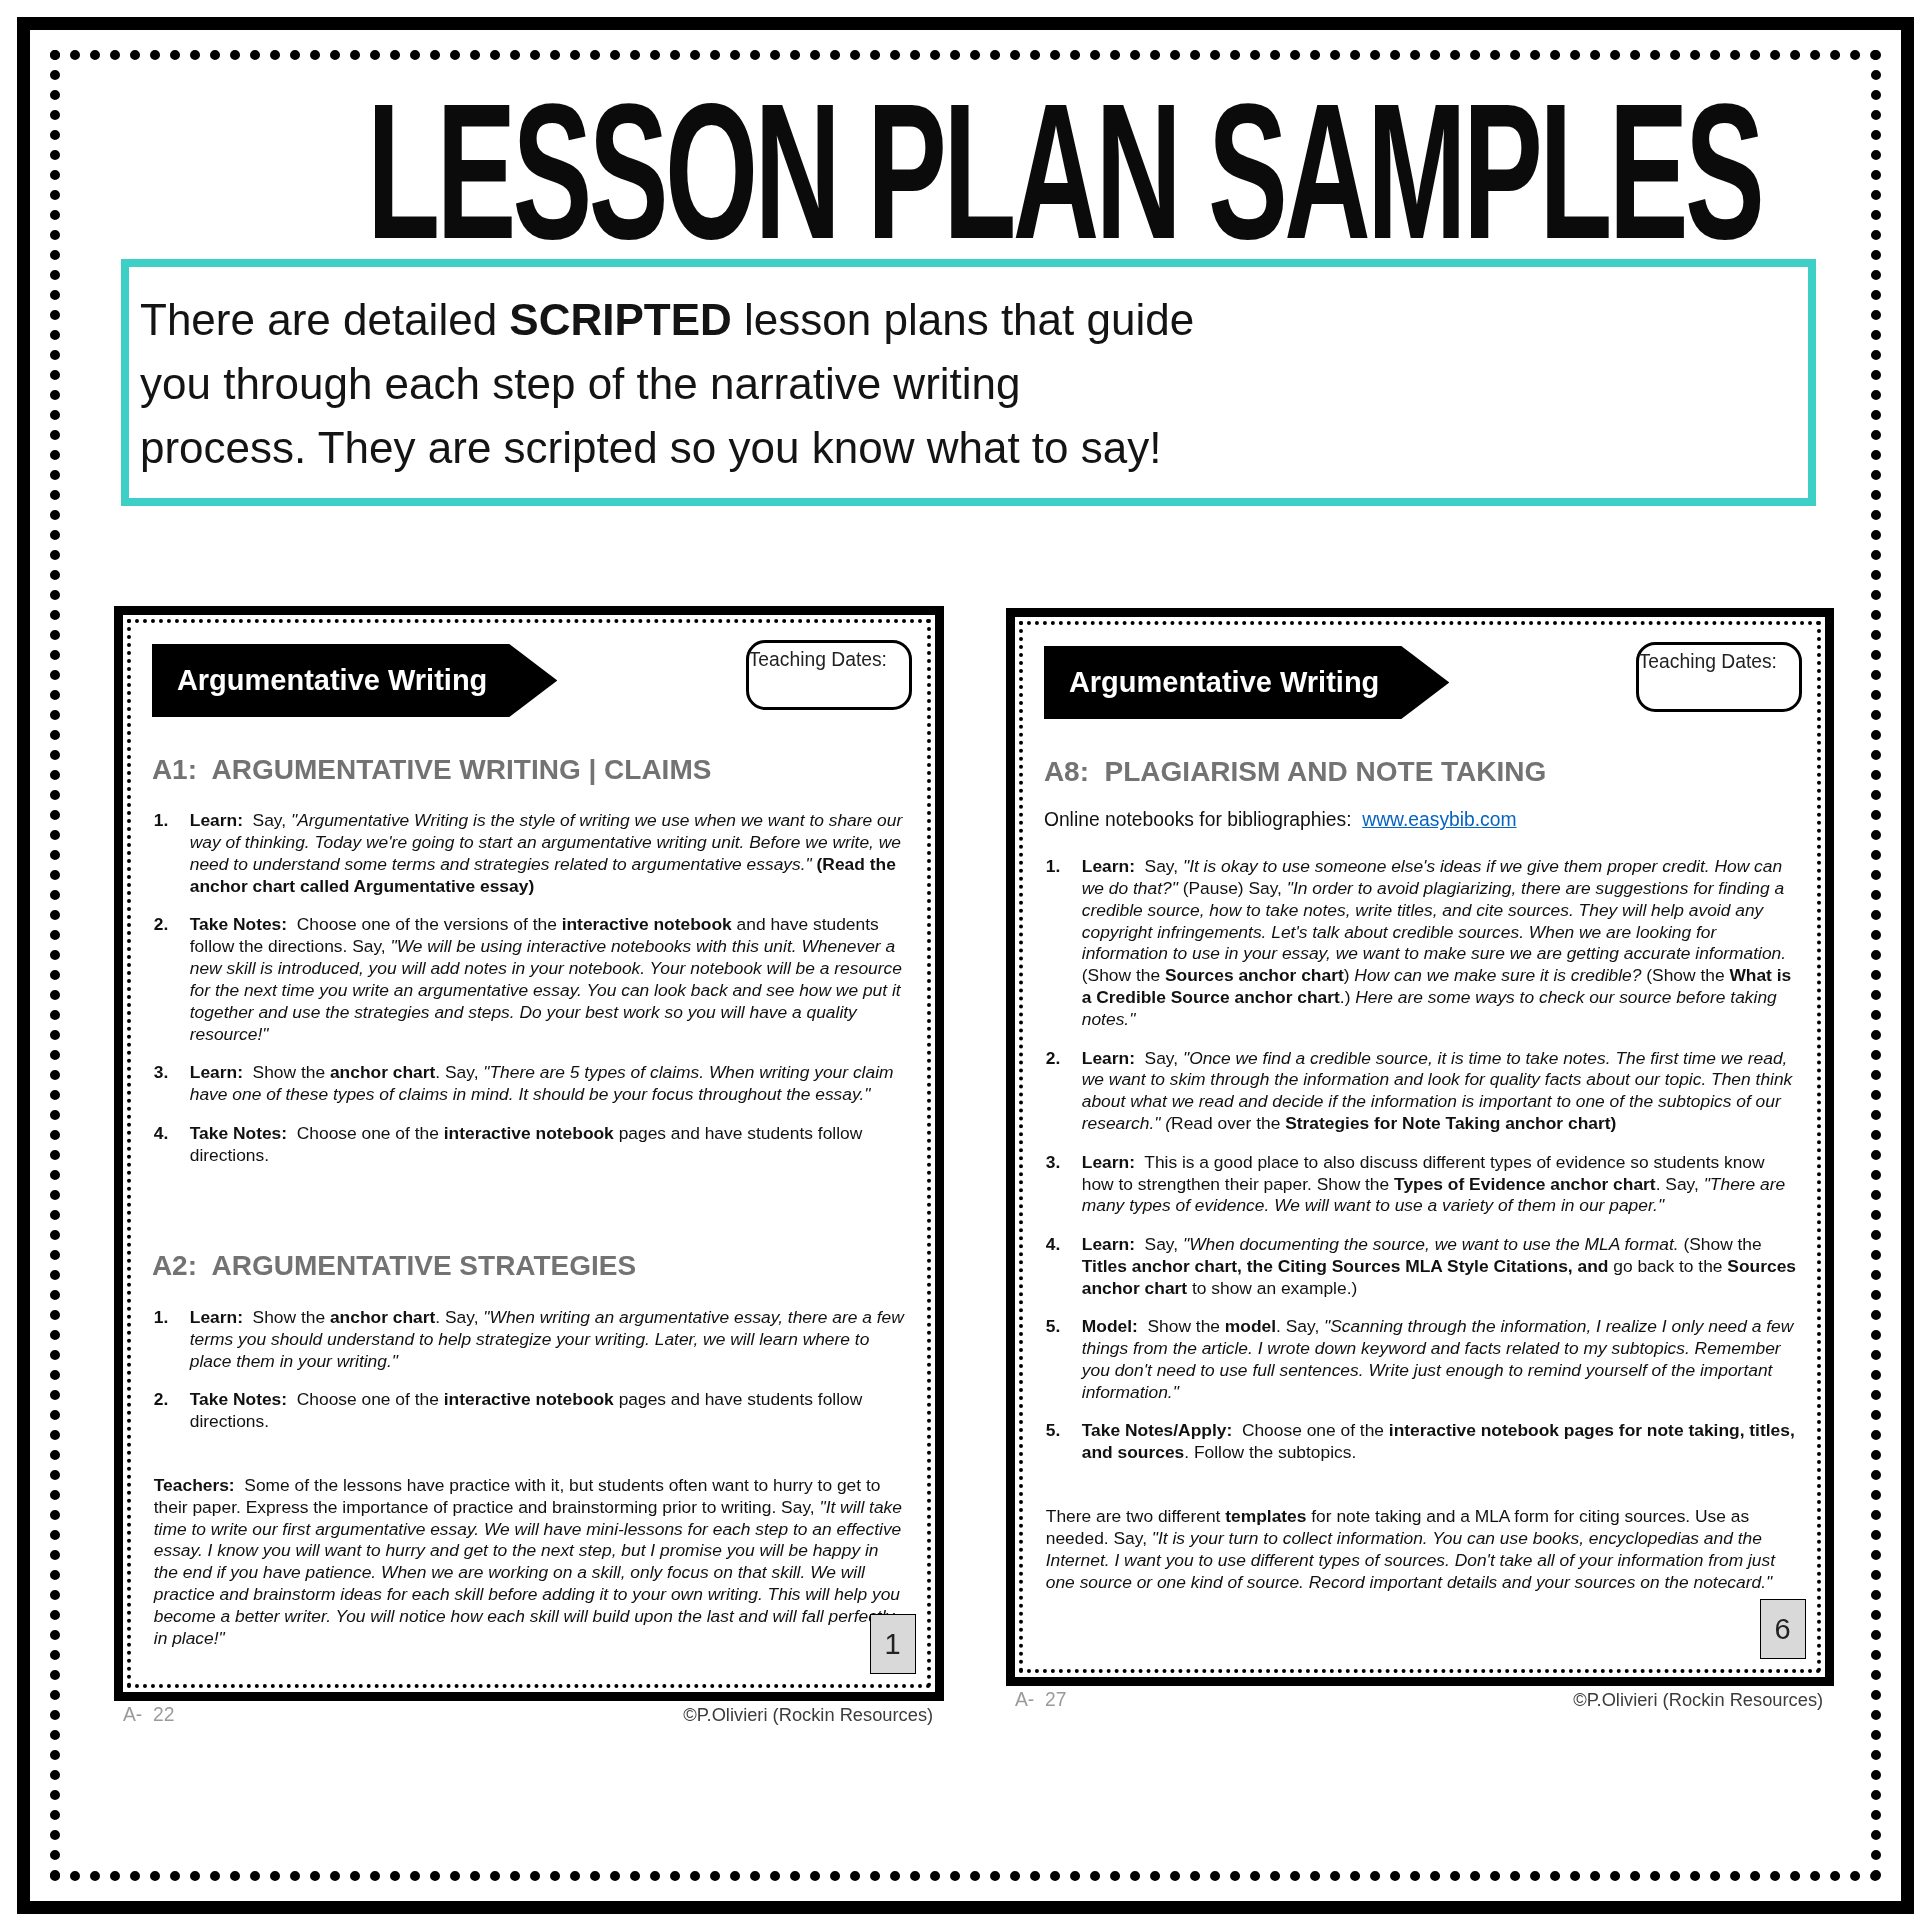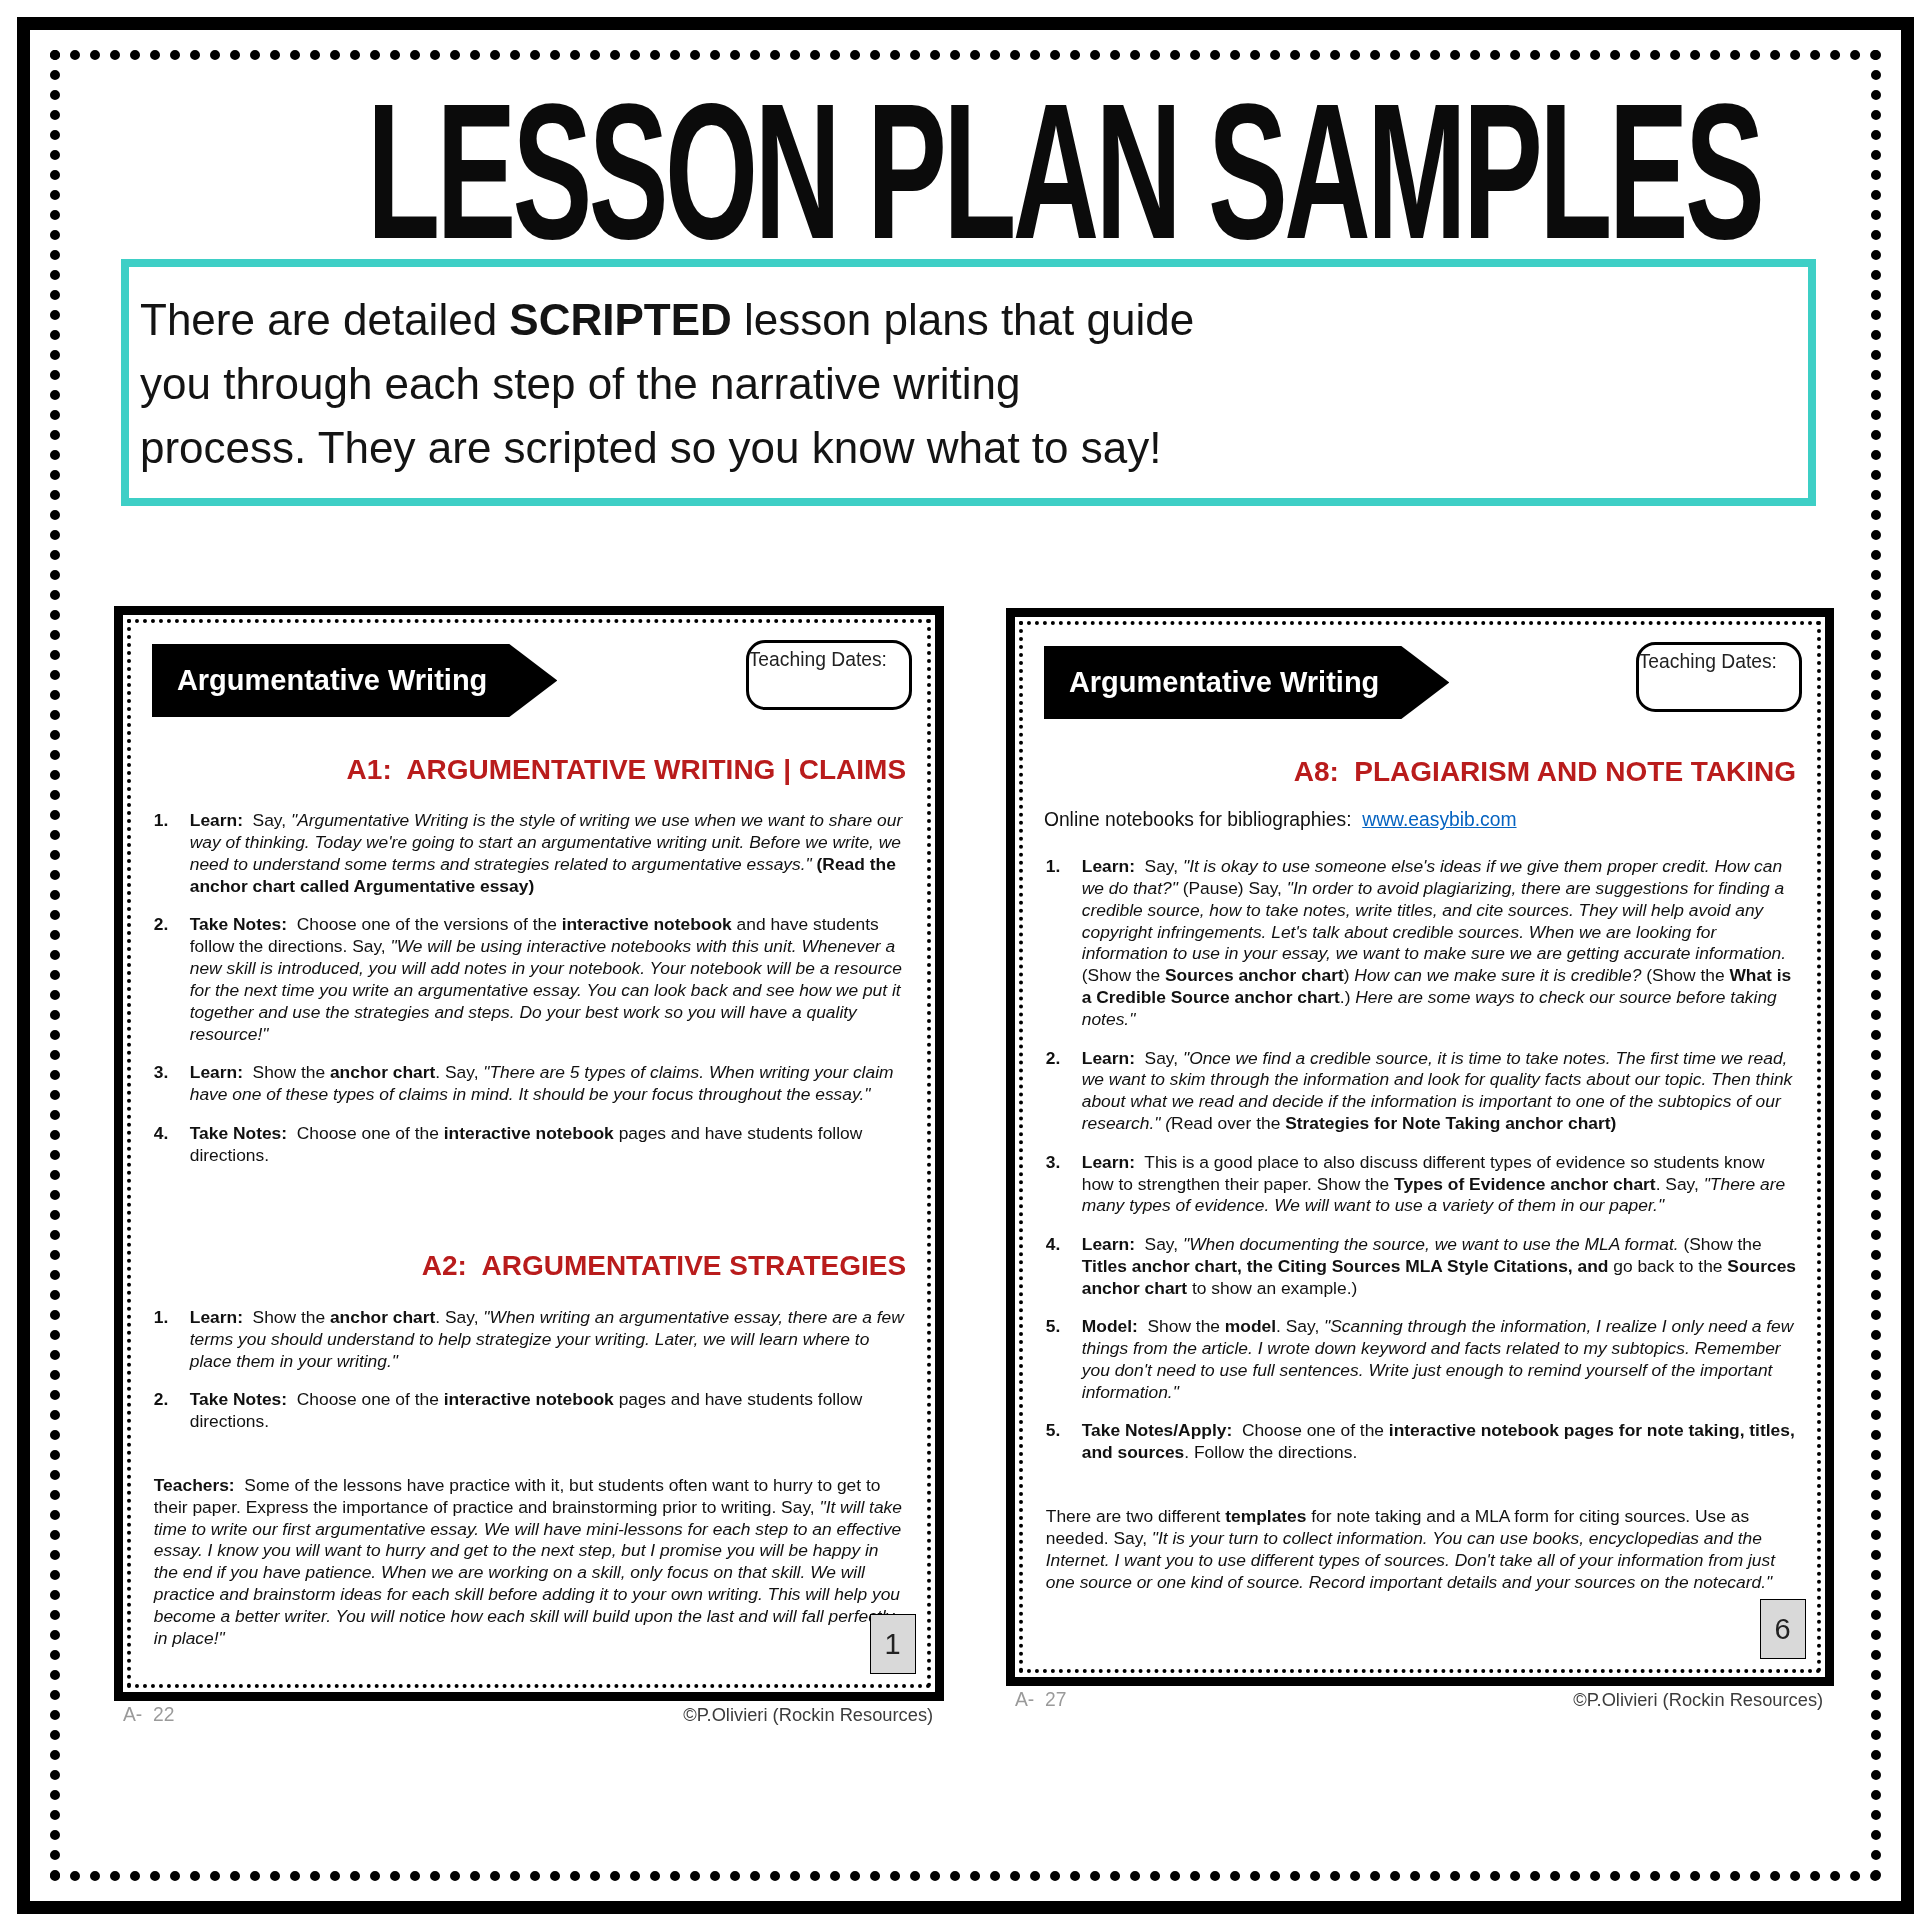--- a/index.html
+++ b/index.html
@@ -25,21 +25,21 @@
   .doc-right{left:1006px;top:608px;width:828px;height:1078px;}
   .doc-inner{border:4.8px dotted #000;height:100%;box-sizing:border-box;position:relative;
     padding:13.5px 21px 15.4px 21px;overflow:hidden;}
 
   .banner{display:inline-block;background:#000;color:#fff;font-weight:700;font-size:29px;
     padding:20px 70px 20px 25px;margin:7.7px 0 0 0;
     clip-path:polygon(0 0,calc(100% - 48px) 0,100% 50%,calc(100% - 48px) 100%,0 100%);}
   .dates{position:absolute;top:17.4px;right:15.4px;width:166px;height:70px;box-sizing:border-box;
     border:3.9px solid #000;border-radius:19.3px;text-align:left;font-size:19.3px;padding-top:5.8px;color:#222;}
 
-  .doc-heading{font-size:28px;font-weight:700;margin:35px 0 23px 0;white-space:pre-wrap;color:#b91c1c;text-align:right;}
+  .doc-heading{font-size:28px;font-weight:700;margin:35px 0 23px 0;white-space:pre-wrap;color:#737373;}
   .doc-heading.big{margin-top:82px;}
 
   .linkline{font-size:19.3px;margin:-3.9px 0 23px 0;white-space:pre-wrap;}
   .linkline a{color:var(--linkblue,#0563C1);text-decoration:underline;}
 
   .doc-body{font-size:17.4px;line-height:1.26;}
   .li{display:flex;margin-bottom:16.4px;}
   .li .num{font-weight:700;flex:none;width:36px;padding-left:1.9px;}
   .li .txt{flex:1;margin:0;white-space:pre-wrap;}
   .doc-para{margin:42px 0 0 0;padding-left:1.9px;white-space:pre-wrap;}
@@ -139,21 +139,21 @@
         <div class="li">
           <span class="num">4.</span>
           <p class="txt"><span class="b">Learn:</span><span>  Say, </span><span class="i">"When documenting the source, we want to use the MLA format. </span><span>(Show the </span><span class="b">Titles anchor chart, the Citing Sources MLA Style Citations, and</span><span> go back to the </span><span class="b">Sources anchor chart</span><span> to show an example.)</span></p>
         </div>
         <div class="li">
           <span class="num">5.</span>
           <p class="txt"><span class="b">Model:</span><span>  Show the </span><span class="b">model</span><span>. Say, </span><span class="i">"Scanning through the information, I realize I only need a few things from the article. I wrote down keyword and facts related to my subtopics. Remember you don't need to use full sentences. Write just enough to remind yourself of the important information."</span></p>
         </div>
         <div class="li">
           <span class="num">5.</span>
-          <p class="txt"><span class="b">Take Notes/Apply:</span><span>  Choose one of the </span><span class="b">interactive notebook pages for note taking, titles, and sources</span><span>. Follow the directions.</span></p>
+          <p class="txt"><span class="b">Take Notes/Apply:</span><span>  Choose one of the </span><span class="b">interactive notebook pages for note taking, titles, and sources</span><span>. Follow the subtopics.</span></p>
         </div>
         <p class="doc-para"><span>There are two different </span><span class="b">templates</span><span> for note taking and a MLA form for citing sources. Use as needed. Say, </span><span class="i">"It is your turn to collect information. You can use books, encyclopedias and the Internet. I want you to use different types of sources. Don't take all of your information from just one source or one kind of source. Record important details and your sources on the notecard."</span></p>
       </div>
     <div class="pagebox">
       <span>6</span>
     </div>
   </div>
   <div class="footer-left">A-  27</div>
   <div class="footer-right">©P.Olivieri (Rockin Resources)</div>
 </section>

